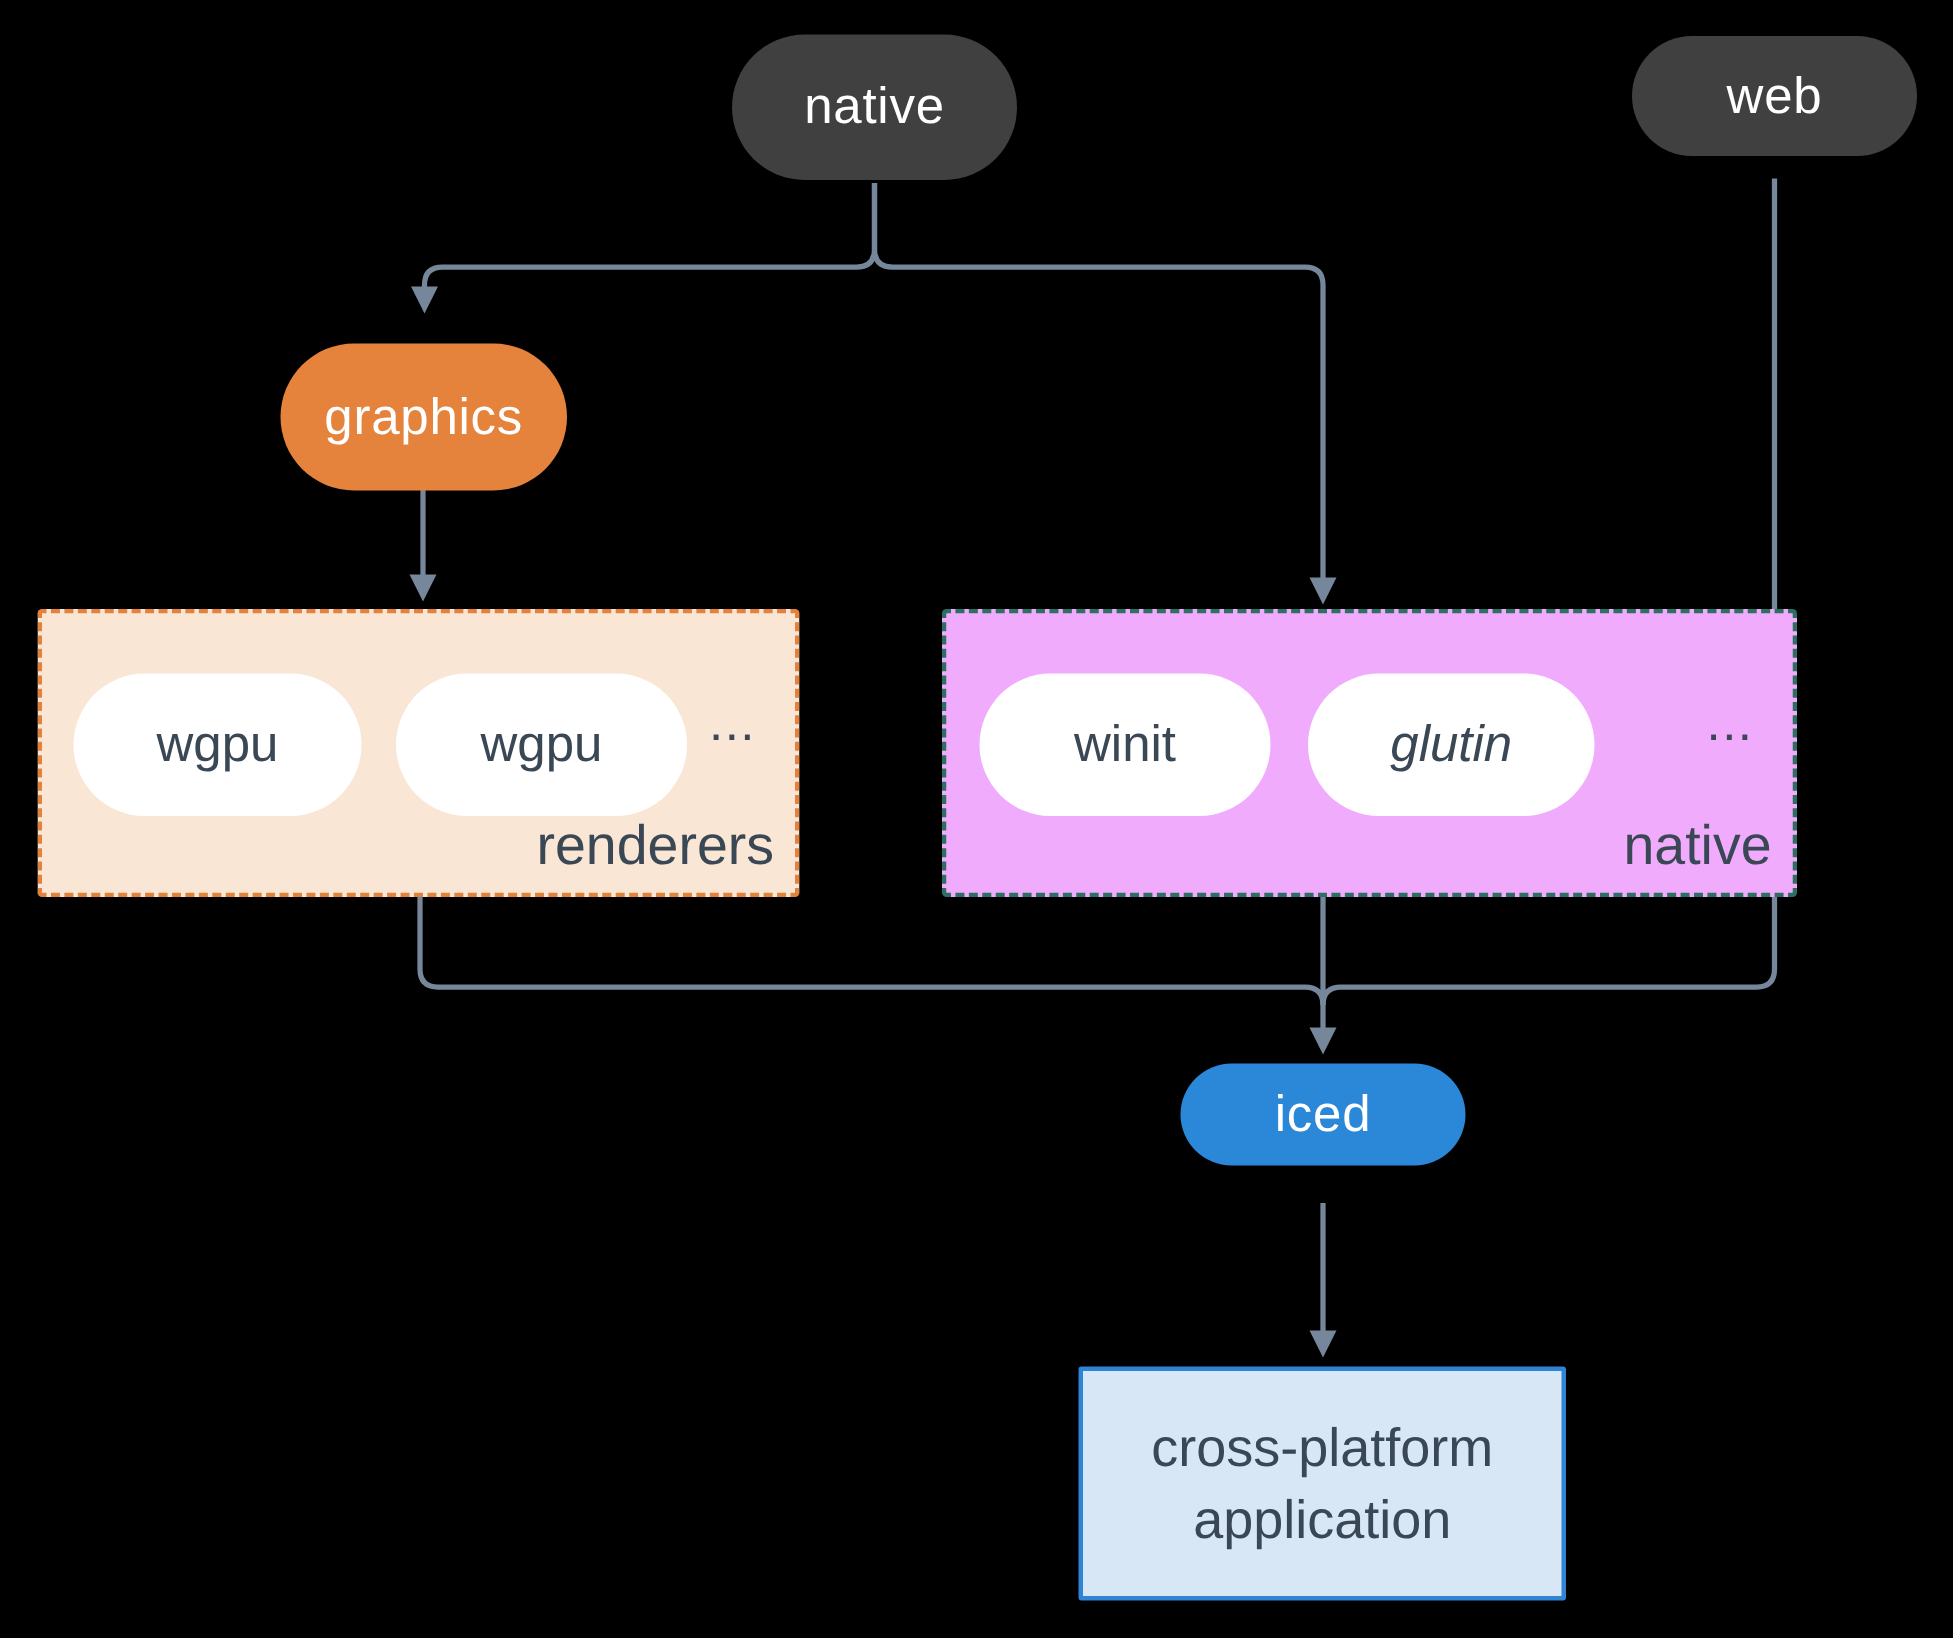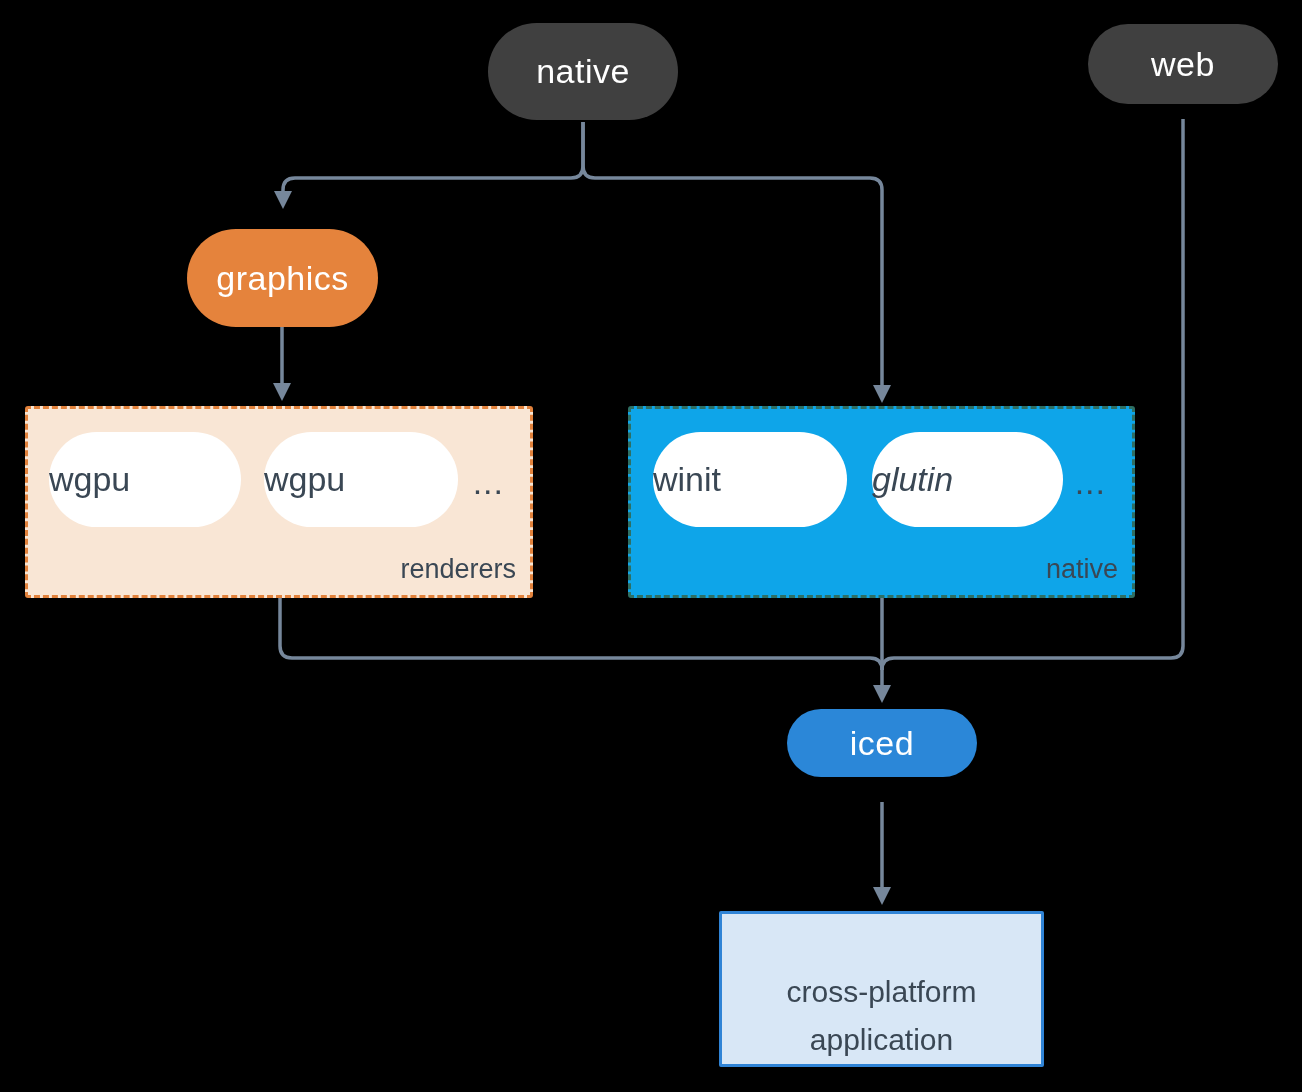--- a/index.html
+++ b/index.html
@@ -57,72 +57,72 @@
     border-radius: 3px;
   }
   .group-renderers {
     left: 25px;
     width: 508px;
     background: #F9E6D5;
     border: 3px dashed #E2823C;
   }
   .group-shells {
     left: 628px;
-    width: 507px;
-    background: #0ea5e9;
+    width: 570px;
+    background: #f0abfc;
     border: 3px dashed #2E6F63;
   }
   .inner-pill {
     position: absolute;
     display: flex;
     align-items: center;
-    justify-content: flex-start;
+    justify-content: center;
     background: #FFFFFF;
     border-radius: 48px;
     color: #3A4754;
     font-size: 34px;
     height: 95px;
-    top: 23px;
+    top: 40px;
   }
   .group-renderers .inner-pill.p0 { left: 21px;  width: 192px; }
   .group-renderers .inner-pill.p1 { left: 236px; width: 194px; }
   .group-shells    .inner-pill.p0 { left: 22px;  width: 194px; }
   .group-shells    .inner-pill.p1 { left: 241px; width: 191px; font-style: italic; }
   .ellipsis {
     position: absolute;
     right: 26px;
     top: 54px;
     color: #3A4754;
     font-size: 34px;
     letter-spacing: 1px;
   }
   .group-label {
     position: absolute;
     right: 14px;
     bottom: 10px;
     color: #3A4754;
-    font-size: 27px;
+    font-size: 37px;
     text-align: right;
   }
   .app-box {
     position: absolute;
     left: 719px;
     top: 911px;
     width: 325px;
     height: 156px;
     box-sizing: border-box;
     background: #D8E7F6;
     border: 3px solid #3084D6;
     border-radius: 2px;
     display: flex;
-    align-items: flex-end;
+    align-items: center;
     justify-content: center;
     text-align: center;
     color: #3A4754;
-    font-size: 30px;
+    font-size: 36px;
     line-height: 48px;
     padding: 0 18px;
   }
 </style>
 </head>
 <body>
 
 <div class="canvas">
 
   <svg class="edges" viewBox="0 0 1302 1092" xmlns="http://www.w3.org/2000/svg">

